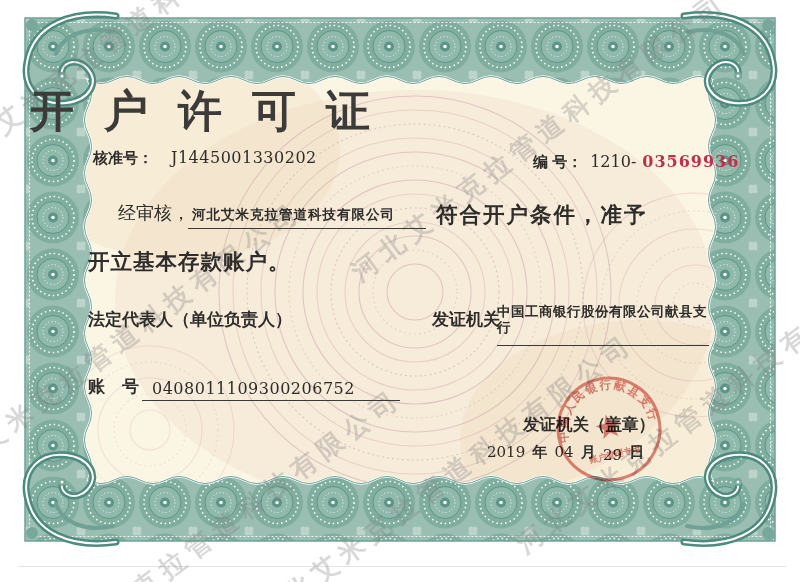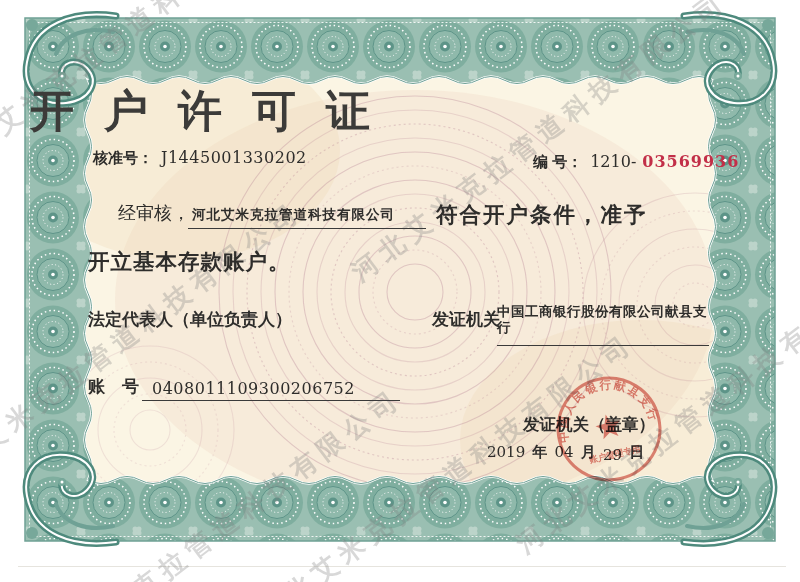--- a/index.html
+++ b/index.html
@@ -14,21 +14,21 @@
       transform:rotate(-37deg);transform-origin:0 50%;pointer-events:none;}
 
   
   .txt{position:absolute;z-index:3;color:#2e2d2b;}
   #title{left:0;right:0;top:82px;font-size:44px;font-weight:700;
          letter-spacing:30px;text-indent:30px;color:#3c3b39;
          font-family:"DejaVu Serif","Liberation Serif",serif;}
   .lbl{font-weight:700;}
   .serifv{font-family:"DejaVu Serif","Liberation Serif",serif;}
   #approval{left:93px;top:148px;font-size:15px;}
-  #approval .serifv{font-size:16px;margin-left:8px;letter-spacing:0.5px;}
+  #approval .serifv{font-size:16px;margin-left:18px;letter-spacing:0.5px;}
   #serial{left:533px;top:152px;font-size:15px;}
   #serial .serifv{font-size:16px;margin-left:8px;}
   #serial .red{color:#c22f48;font-weight:700;margin-left:6px;letter-spacing:1px;}
 
   #body-intro{left:118px;top:201px;font-size:18px;font-weight:400;text-align:right;}
   #company-line{left:188px;top:206px;width:234px;height:22px;border-bottom:1.5px solid #3a3a3a;
                 font-size:13.5px;font-weight:700;letter-spacing:1px;padding-left:4px;
                 font-family:"DejaVu Serif","Liberation Serif",serif;}
   #body-after{left:436px;top:200px;font-size:21.5px;font-weight:700;letter-spacing:2px;}
   #body-line2{left:88px;top:247px;font-size:21.5px;font-weight:700;letter-spacing:1px;}

